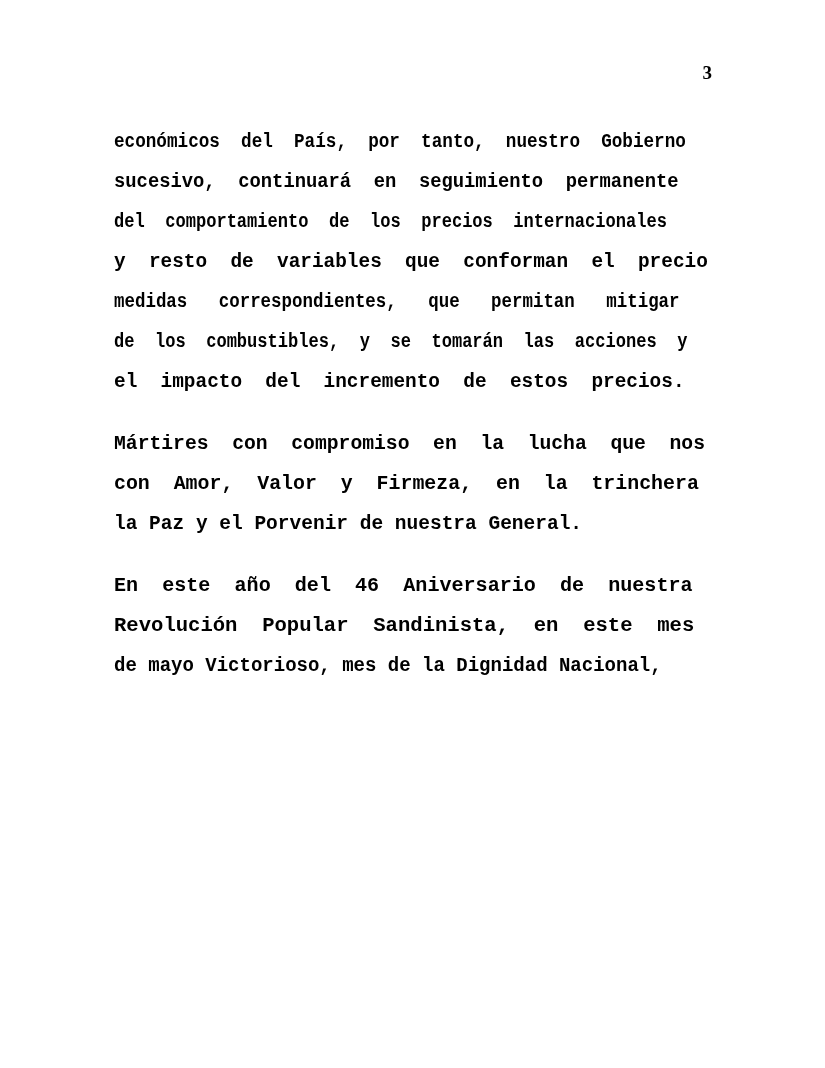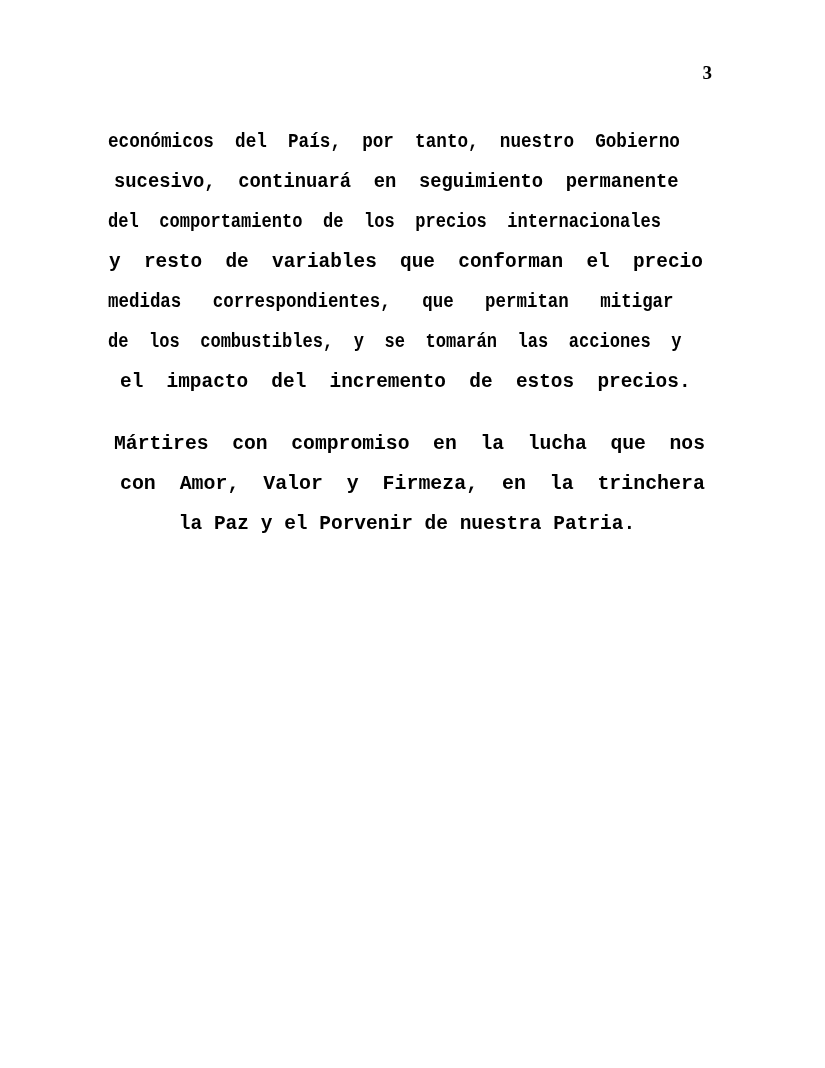--- a/index.html
+++ b/index.html
@@ -30,24 +30,23 @@
     font-weight: bold;
     font-size: 19px;
     line-height: 22px;
     color: #000000;
     text-align: right;
     white-space: pre;
   }
   
   .body-text {
     position: absolute;
-    left: 108px;
+    left: 114px;
     top: 122px;
     width: 598px;
-    text-align: center;
   }
   .para {
     margin: 0 0 22px 0;
   }
   .para:last-child { margin-bottom: 0; }
   
   .line {
     display: block;
     height: 40px;
     line-height: 40px;
@@ -78,17 +77,22 @@
         <span class="line"><span class="ink" style="transform: scaleX(0.965);">sucesivo,  continuará  en  seguimiento  permanente</span></span>
         <span class="line"><span class="ink" style="transform: scaleX(0.875);">del  comportamiento  de  los  precios  internacionales</span></span>
         <span class="line"><span class="ink" style="transform: scaleX(0.995);">y  resto  de  variables  que  conforman  el  precio</span></span>
         <span class="line"><span class="ink" style="transform: scaleX(0.895);">medidas   correspondientes,   que   permitan   mitigar</span></span>
         <span class="line"><span class="ink" style="transform: scaleX(0.875);">de  los  combustibles,  y  se  tomarán  las  acciones  y</span></span>
         <span class="line"><span class="ink" style="transform: scaleX(0.995);">el  impacto  del  incremento  de  estos  precios.</span></span>
       </div>
       <div class="para">
         <span class="line"><span class="ink" style="transform: scaleX(1.01);">Mártires  con  compromiso  en  la  lucha  que  nos</span></span>
         <span class="line"><span class="ink" style="transform: scaleX(1.02);">con  Amor,  Valor  y  Firmeza,  en  la  trinchera</span></span>
-        <span class="line"><span class="ink" style="transform: scaleX(1);">la Paz y el Porvenir de nuestra Patria.</span></span>
+        <span class="line"><span class="ink" style="transform: scaleX(1);">la Paz y el Porvenir de nuestra General.</span></span>
+      </div>
+      <div class="para">
+        <span class="line"><span class="ink" style="transform: scaleX(1.03);">En  este  año  del  46  Aniversario  de  nuestra</span></span>
+        <span class="line"><span class="ink" style="transform: scaleX(1.055);">Revolución  Popular  Sandinista,  en  este  mes</span></span>
+        <span class="line"><span class="ink" style="transform: scaleX(0.975);">de mayo Victorioso, mes de la Dignidad Nacional,</span></span>
       </div>
     </div>
 
 </div>
 
 </body></html>

